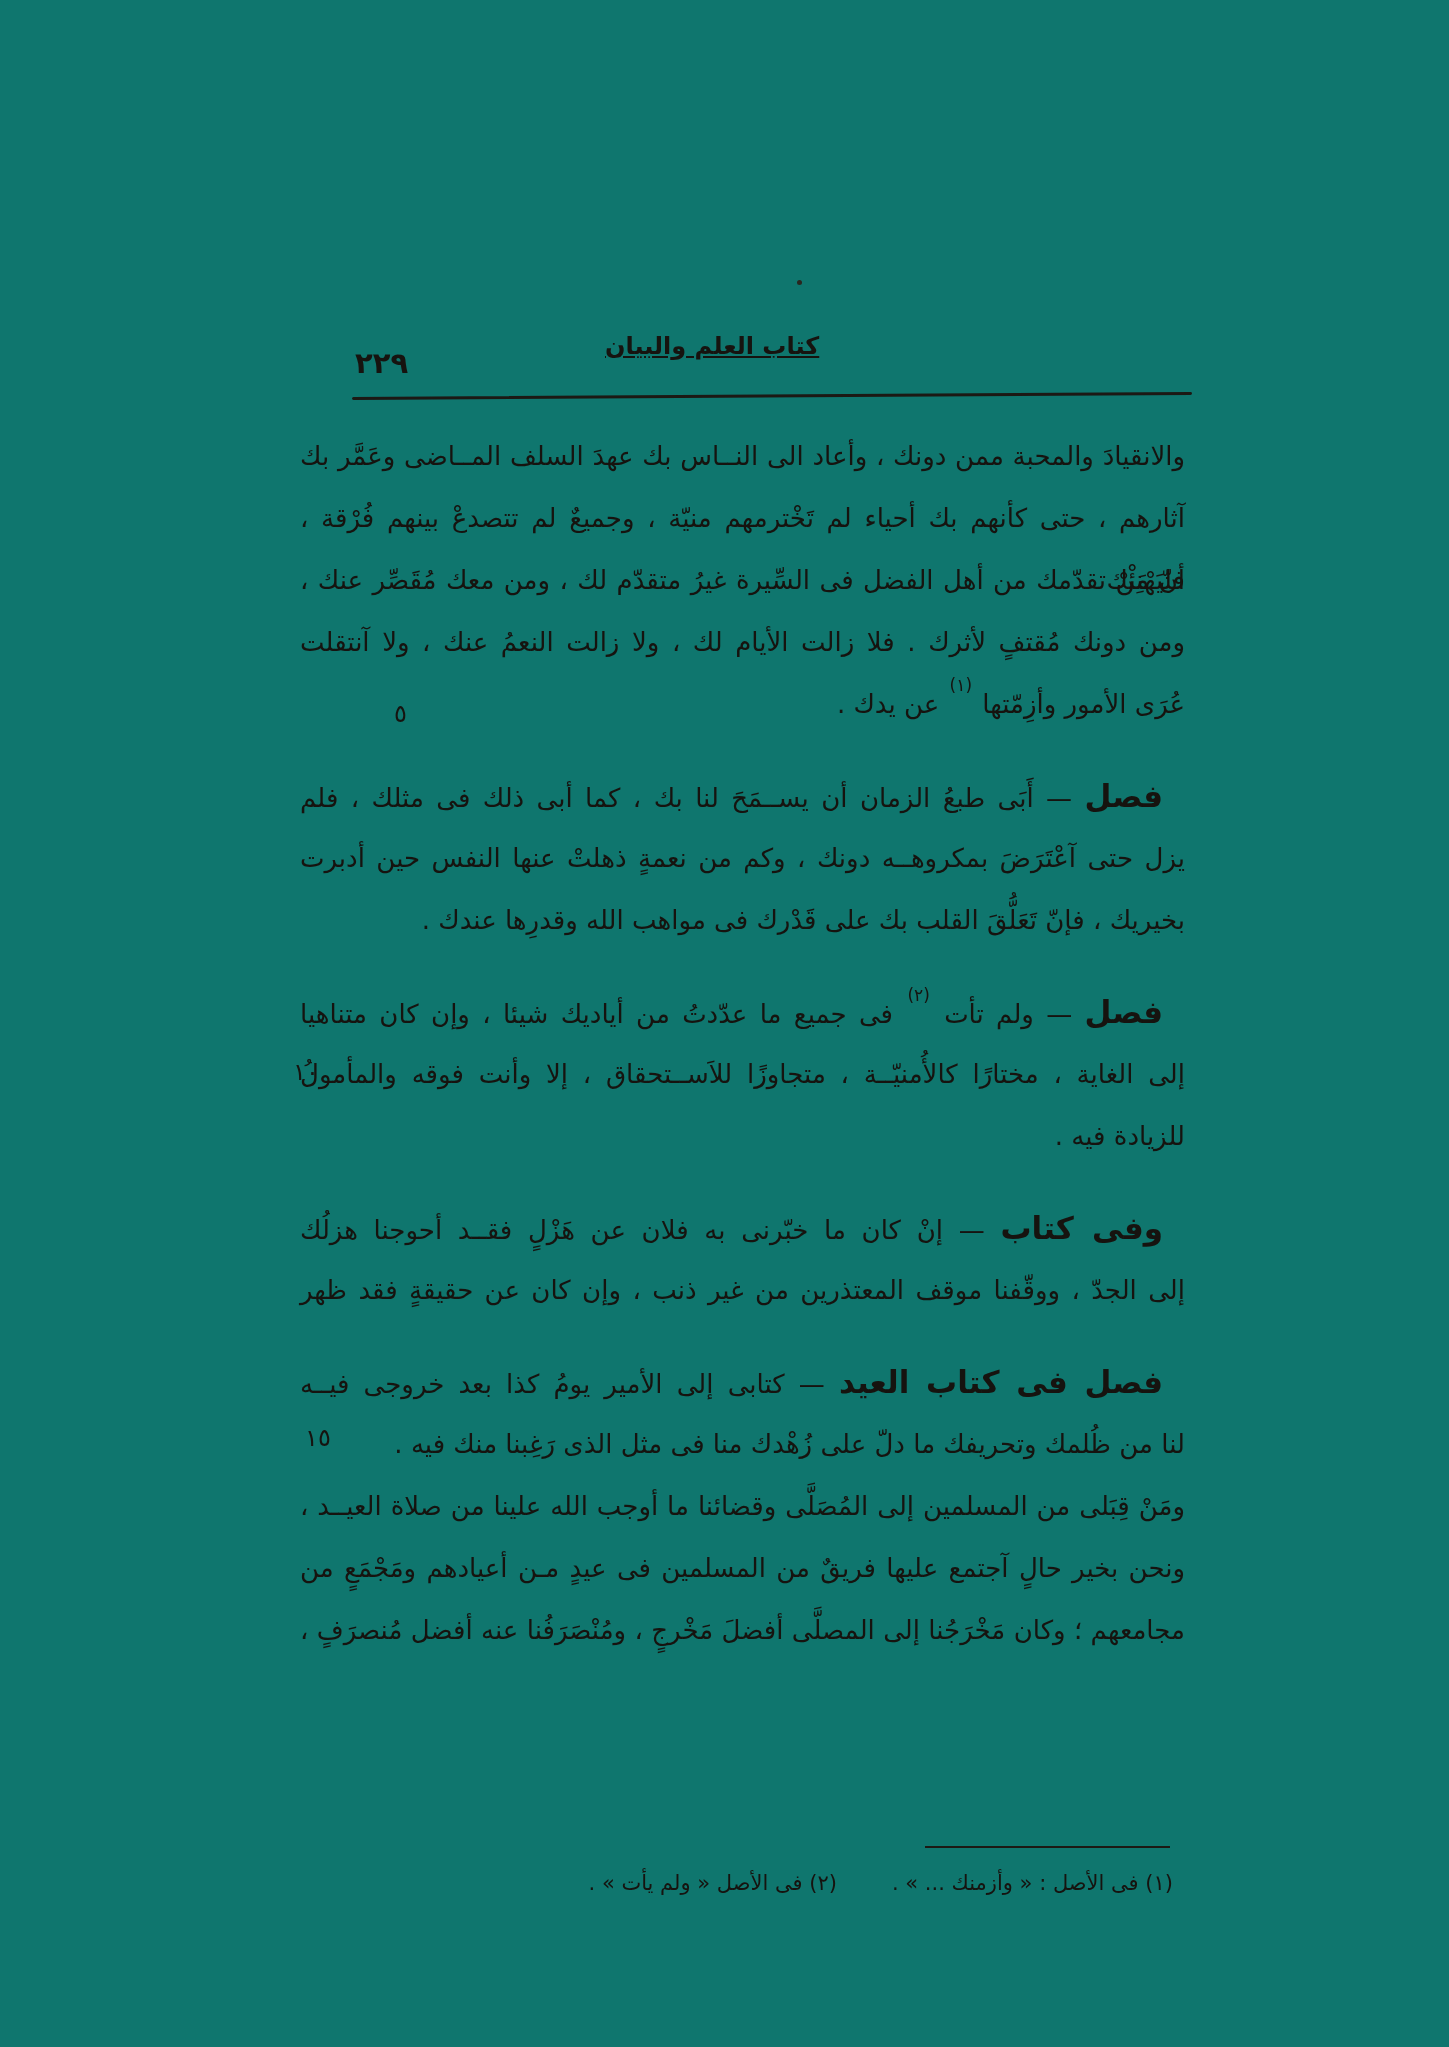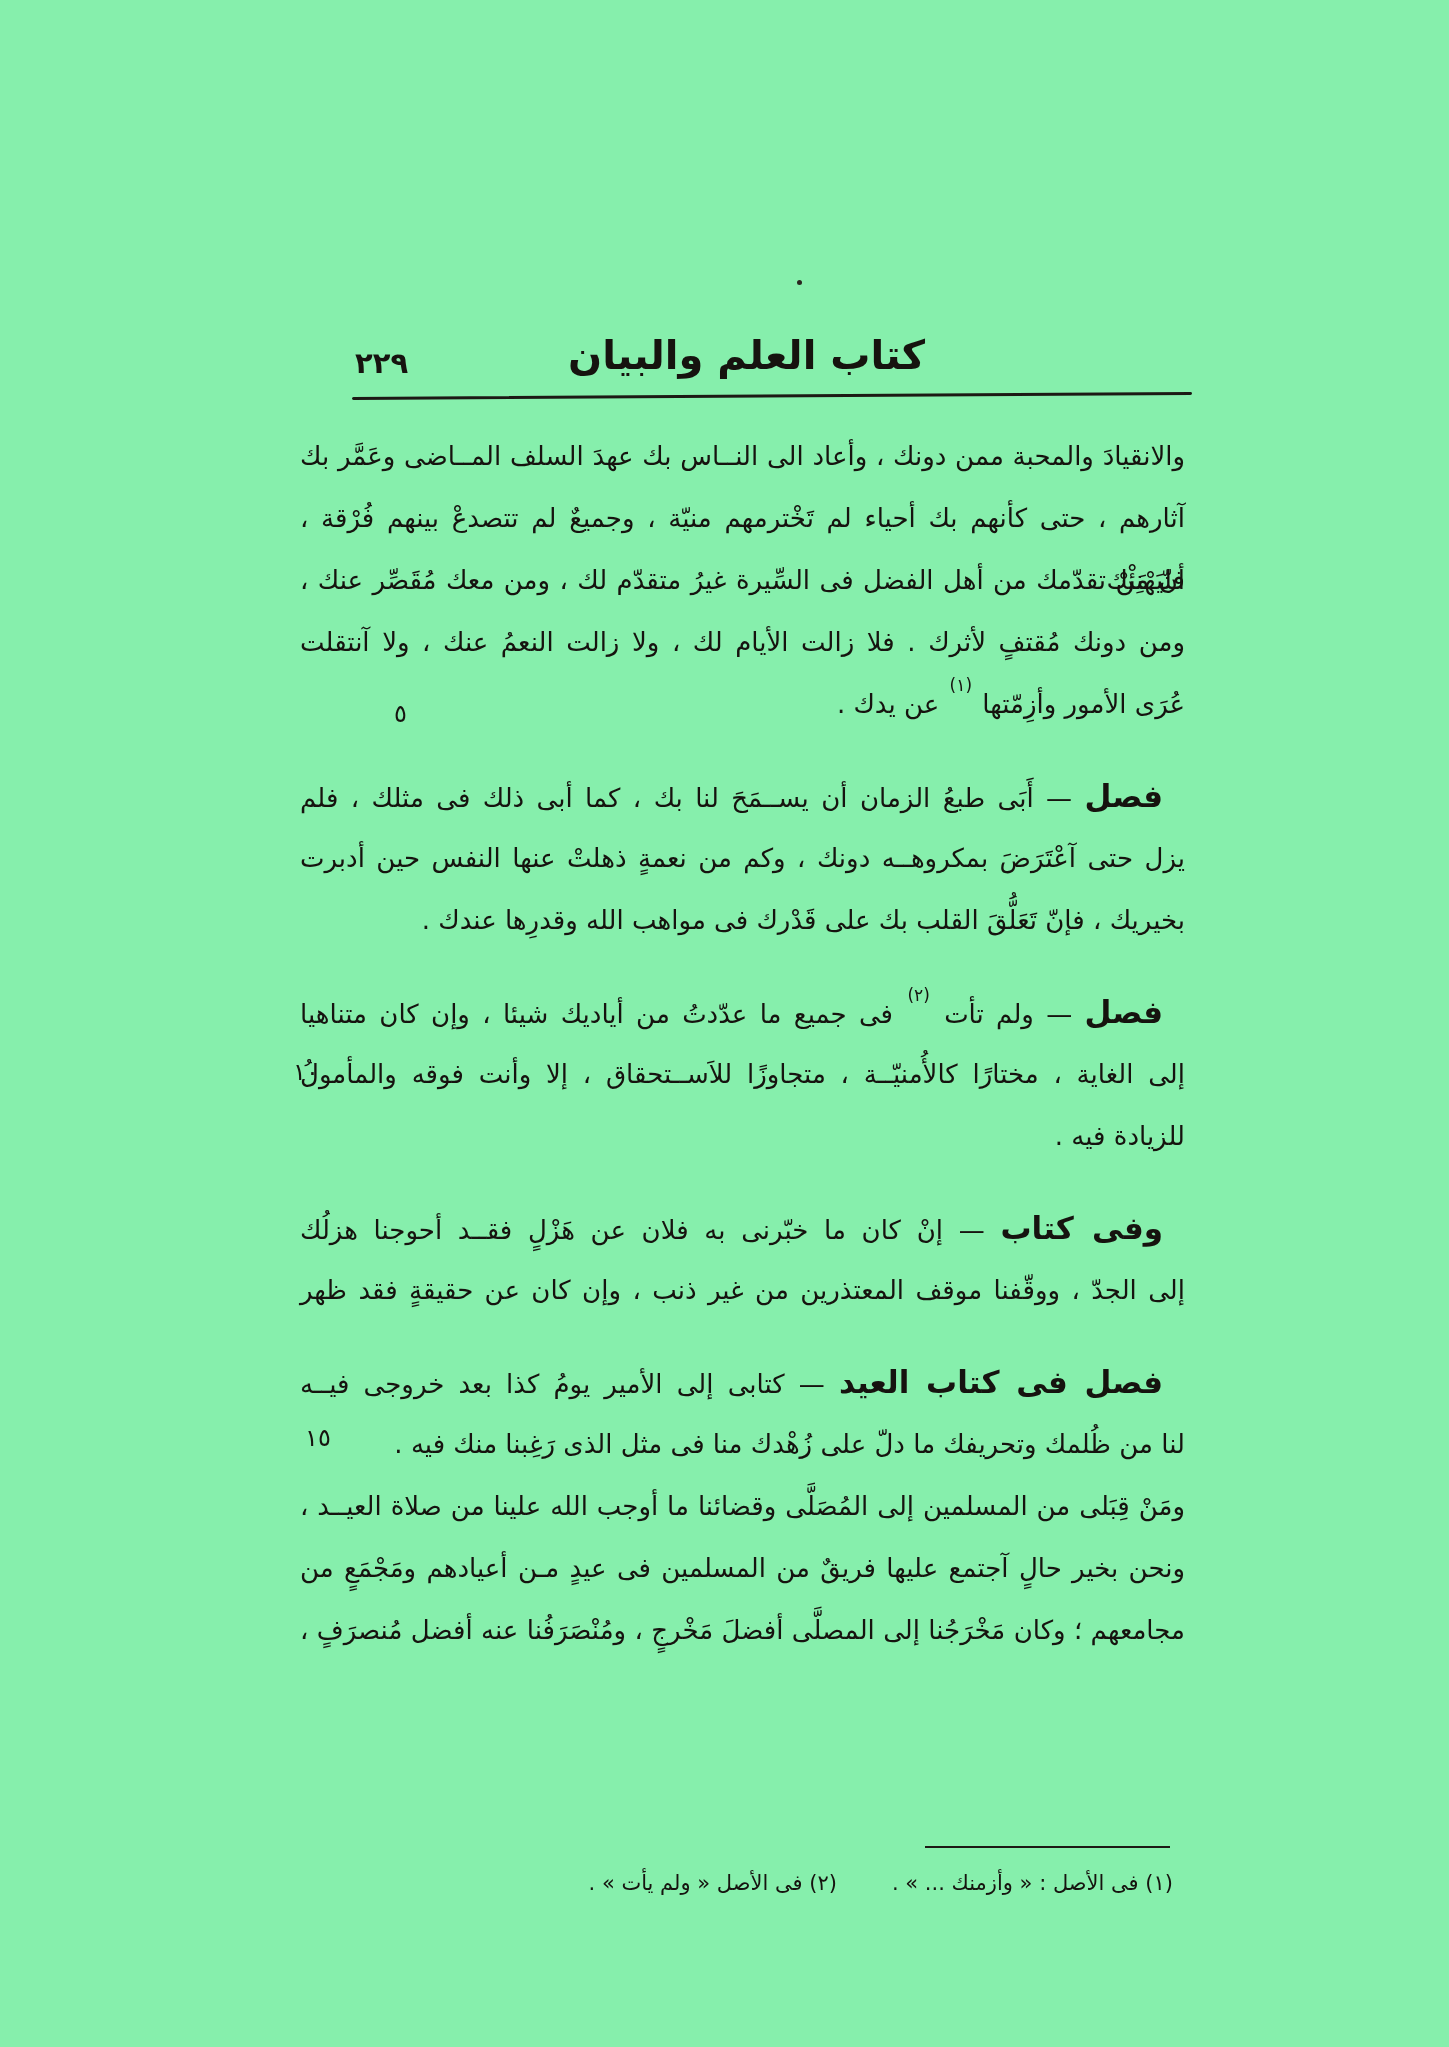--- a/index.html
+++ b/index.html
@@ -4,30 +4,30 @@
 <style>
   html,body{margin:0;padding:0;}
   body{
     width:1449px;height:2047px;
     background:#fbfaf6;
     font-family:"DejaVu Sans",sans-serif;
     color:#16130f;
   }
   .page{
     position:relative;width:1449px;height:2047px;overflow:hidden;
-    background:#86efac;
+    background:#0f766e;
   }
   
   .page-number{
     position:absolute;left:355px;top:346px;
     font-size:29px;font-weight:bold;letter-spacing:1px;
   }
   .page-title{
-    position:absolute;left:568px;top:332px;
-    font-size:40px;font-weight:bold;direction:rtl;
+    position:absolute;left:605px;top:332px;
+    font-size:24px;font-weight:bold;direction:rtl;text-decoration:underline;
   }
   .header-rule{
     position:absolute;left:352px;top:397px;width:840px;height:3px;
     background:#1c1914;transform:rotate(-0.35deg);transform-origin:left center;
     border-radius:2px;
   }
   .speck{
     position:absolute;left:797px;top:280px;width:5px;height:5px;
     border-radius:50%;background:#2a261f;
   }

